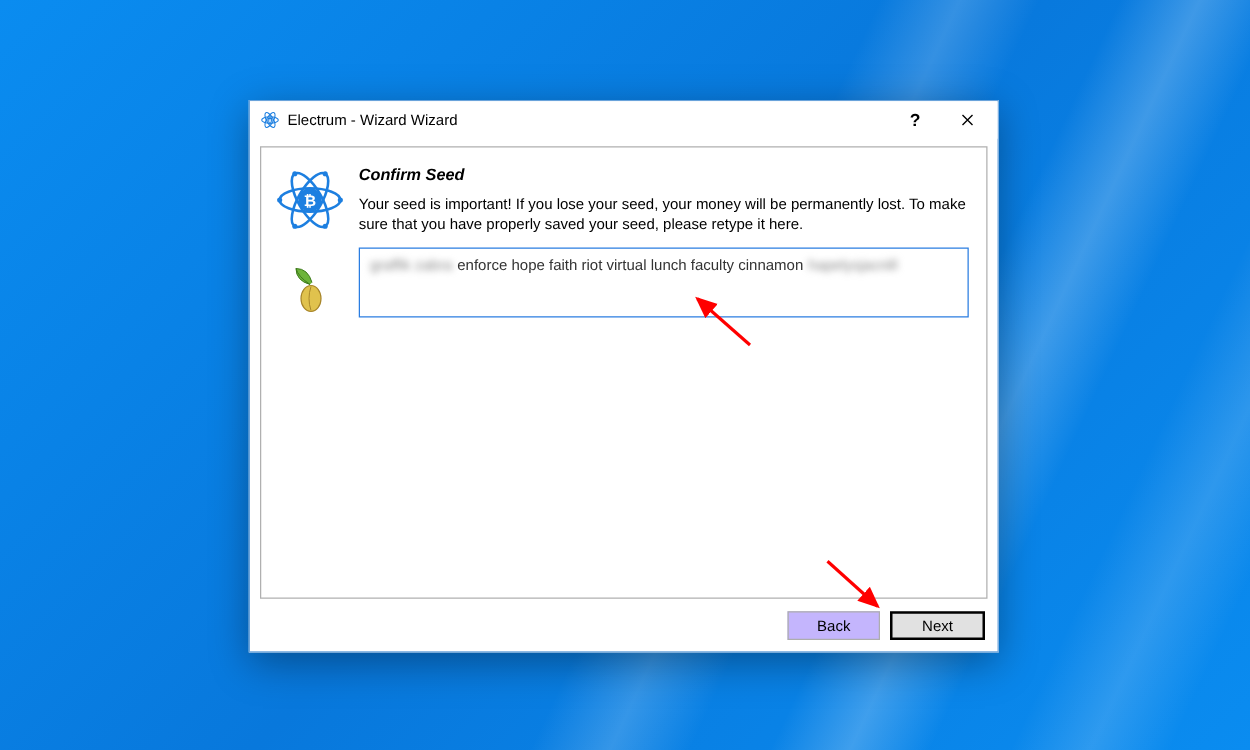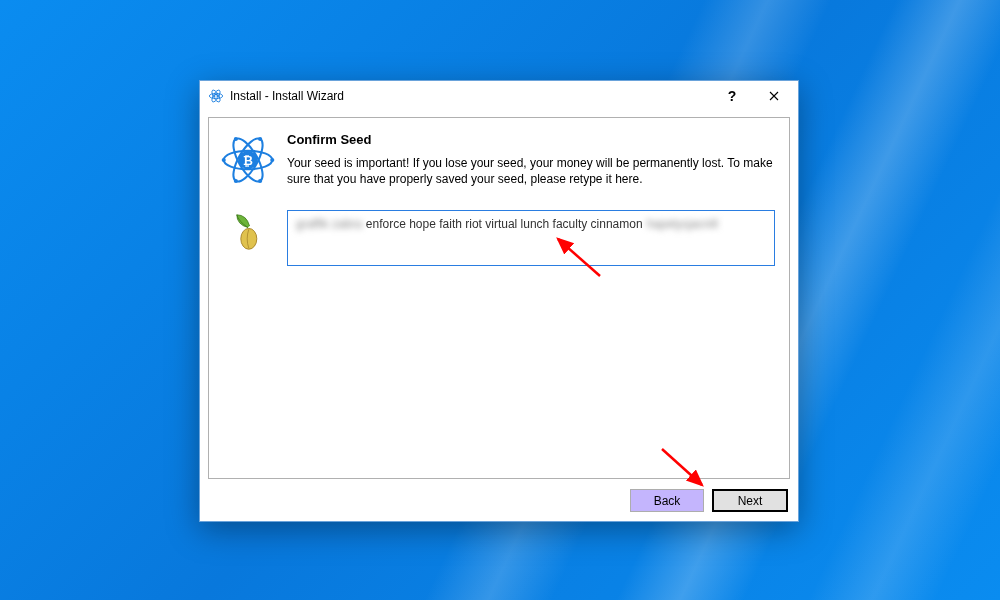--- a/index.html
+++ b/index.html
@@ -69,25 +69,26 @@
     .logo-lg { width: 56px; height: 56px; }
     .seed-icon { width: 32px; height: 40px; margin-top: 22px; }
     .right-col {
       flex: 1;
       padding: 14px 14px 10px 0;
     }
     .heading {
       font-size: 13px;
       font-weight: 700;
       margin-bottom: 8px;
+      font-style: italic;
     }
     .desc {
       font-size: 12px;
       line-height: 1.35;
-      margin-bottom: 23px;
+      margin-bottom: 11px;
     }
     .seed-box {
       border: 1px solid #2a7de1;
       padding: 6px 8px;
       min-height: 56px;
       font-size: 12px;
       color: #333;
       outline: none;
       display: flex;
       align-items: flex-start;
@@ -137,21 +138,21 @@
       <svg viewBox="0 0 24 24" width="16" height="16">
         <g fill="none" stroke="#1d7fe0" stroke-width="1.3">
           <ellipse cx="12" cy="12" rx="10" ry="4"></ellipse>
           <ellipse cx="12" cy="12" rx="10" ry="4" transform="rotate(60 12 12)"></ellipse>
           <ellipse cx="12" cy="12" rx="10" ry="4" transform="rotate(120 12 12)"></ellipse>
         </g>
         <circle cx="12" cy="12" r="3.2" fill="#1d7fe0"></circle>
         <text x="12" y="14.3" text-anchor="middle" font-size="5" font-weight="700" fill="#fff" font-family="Arial">B</text>
       </svg>
     </span>
-    <span class="title">Install  -  Install Wizard</span>
+    <span class="title">Electrum  -  Wizard Wizard</span>
     <span class="spacer"></span>
     <button class="win-btn help">?</button>
     <button class="win-btn close">
       <svg viewBox="0 0 10 10">
           <path d="M1 1 L9 9 M9 1 L1 9" stroke="#000" stroke-width="1.1"></path>
         </svg>
     </button>
   </div>
 
   <div class="content-wrap">

